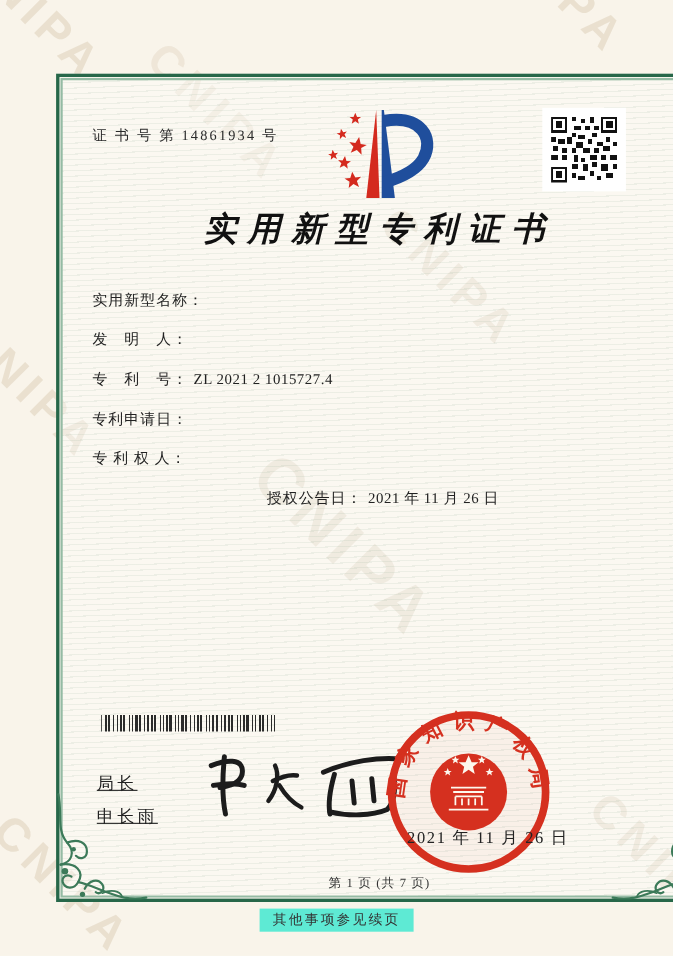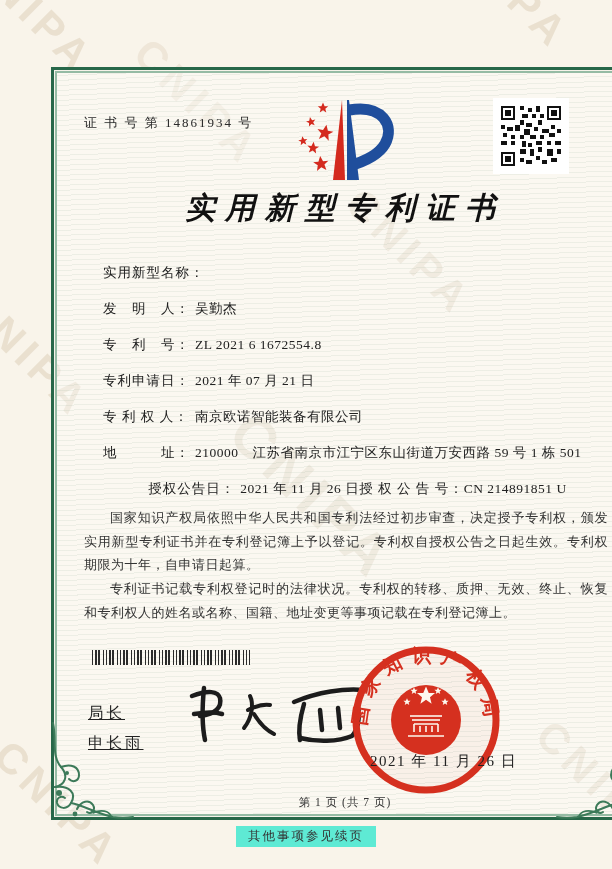--- a/index.html
+++ b/index.html
@@ -65,21 +65,21 @@
     position:absolute; left:0; right:0; top:118px;
     text-align:center;
     font-size:30px; font-weight:bold; letter-spacing:10px;
     color:#111;
     font-style:italic;
   }
 
   
   .fields { position:absolute; left:30px; right:24px; top:192px; }
   .row { display:flex; margin-bottom:15px; font-size:13.5px; line-height:21px; color:#222; }
-  .row .lbl { flex:0 0 92px; letter-spacing:1px; white-space:pre;margin-left:19px; }
+  .row .lbl { flex:0 0 92px; letter-spacing:1px; white-space:pre; }
   .row .val { flex:1; letter-spacing:0.5px; }
   .row.double { justify-content:center; }
   .row.double .pair { display:flex; }
   .row.double .pair .lbl2 { white-space:pre; letter-spacing:1px; }
 
   
   .paras { position:absolute; left:30px; right:28px; top:436px; }
   .paras p {
     font-size:13px; line-height:1.82; text-indent:2em;
     color:#333; letter-spacing:0.5px; text-align:justify;
@@ -208,54 +208,39 @@
   </div>
 
   <div class="title">实用新型专利证书</div>
 
   <div class="fields">
     <div class="row">
       <span class="lbl">实用新型名称：</span>
     </div>
     <div class="row">
       <span class="lbl">发　明　人：</span>
-      <span class="val">吴勤杰</span>
     </div>
     <div class="row">
       <span class="lbl">专　利　号：</span>
-      <span class="val">ZL 2021 6 1672554.8</span>
+      <span class="val">ZL 2021 2 1015727.4</span>
     </div>
     <div class="row">
       <span class="lbl">专利申请日：</span>
-      <span class="val">2021 年 07 月 21 日</span>
     </div>
     <div class="row">
       <span class="lbl">专 利 权 人：</span>
-      <span class="val">南京欧诺智能装备有限公司</span>
-    </div>
-    <div class="row">
-      <span class="lbl">地　　　址：</span>
-      <span class="val">210000　江苏省南京市江宁区东山街道万安西路 59 号 1 栋 501</span>
     </div>
     <div class="row double">
       <span class="pair">
         <span class="lbl">授权公告日：</span>
         <span class="val">2021 年 11 月 26 日</span>
       </span>
-      <span class="pair">
-        <span class="lbl2">授 权 公 告 号：</span>
-        <span class="val">CN 214891851 U</span>
-      </span>
-    </div>
-  </div>
-
-  <div class="paras">
-    <p>国家知识产权局依照中华人民共和国专利法经过初步审查，决定授予专利权，颁发实用新型专利证书并在专利登记簿上予以登记。专利权自授权公告之日起生效。专利权期限为十年，自申请日起算。</p>
-    <p>专利证书记载专利权登记时的法律状况。专利权的转移、质押、无效、终止、恢复和专利权人的姓名或名称、国籍、地址变更等事项记载在专利登记簿上。</p>
-  </div>
+    </div>
+  </div>
+
 
   <div class="barcode"></div>
 
   <div class="director">
     <div>局长</div>
     <div>申长雨</div>
   </div>
 
   <div class="signature">
     <svg width="190" height="78" viewBox="0 0 190 78" fill="none" stroke="#1c1c1c" stroke-linecap="round" stroke-linejoin="round">

